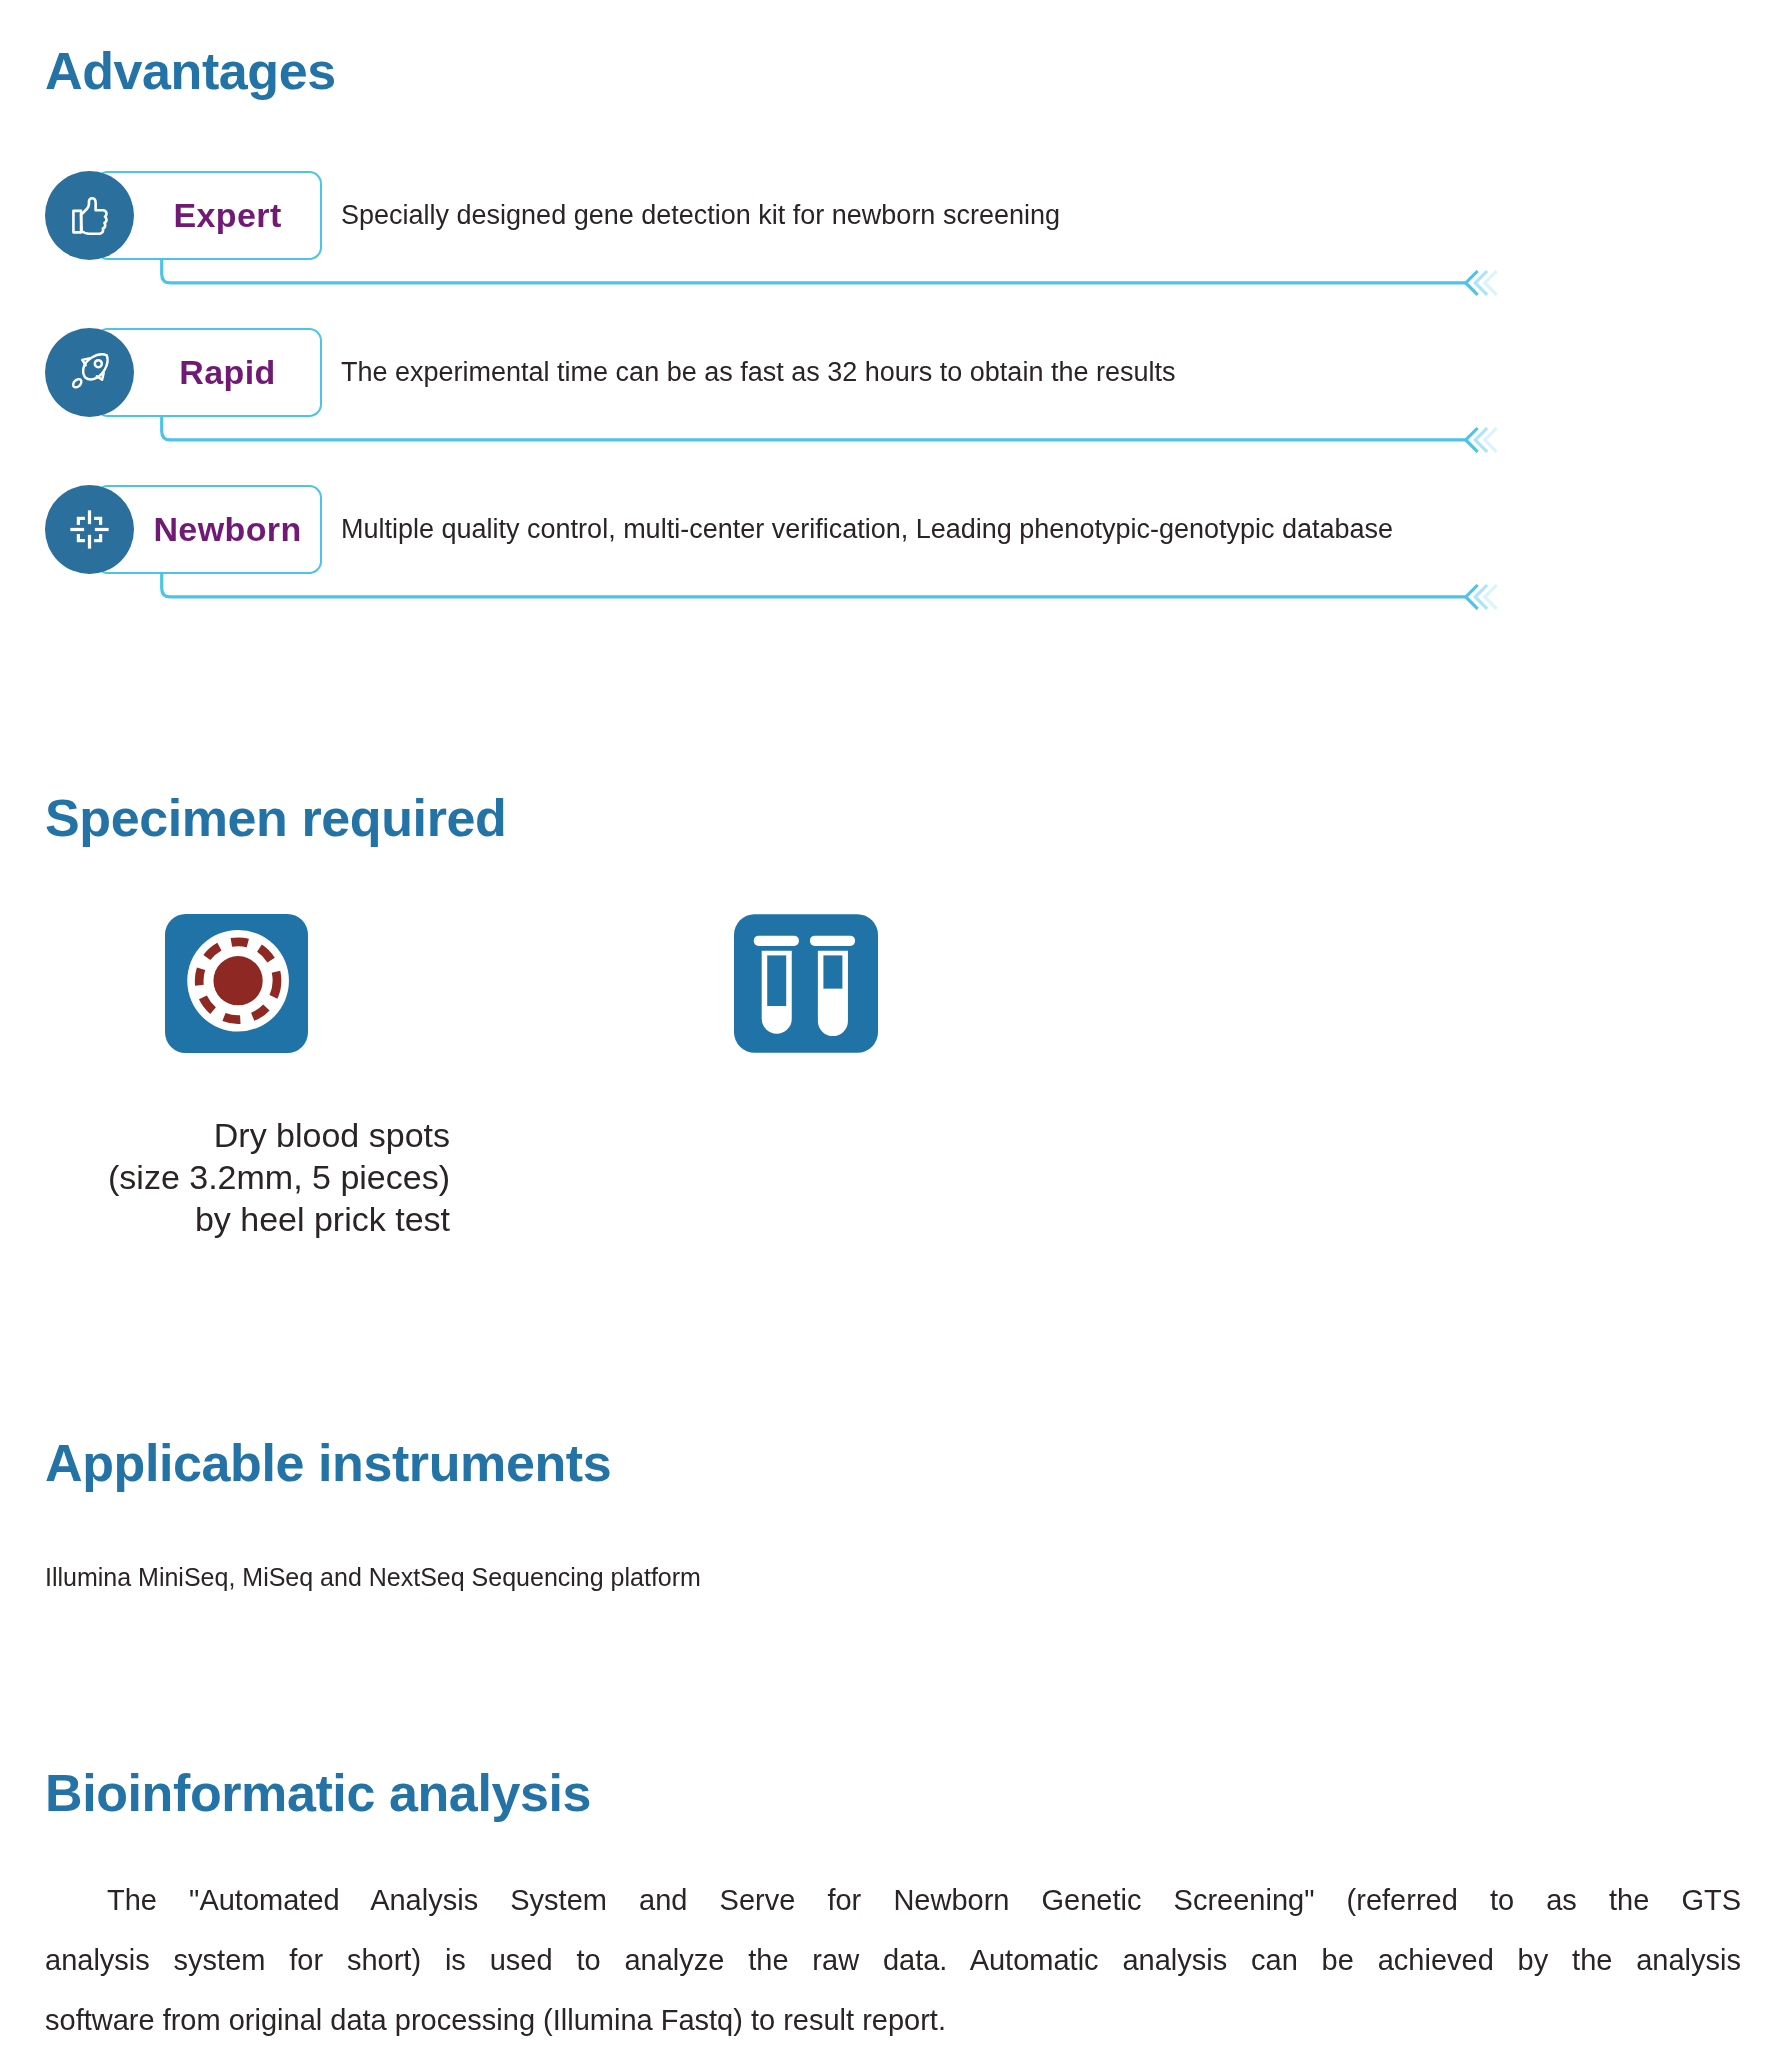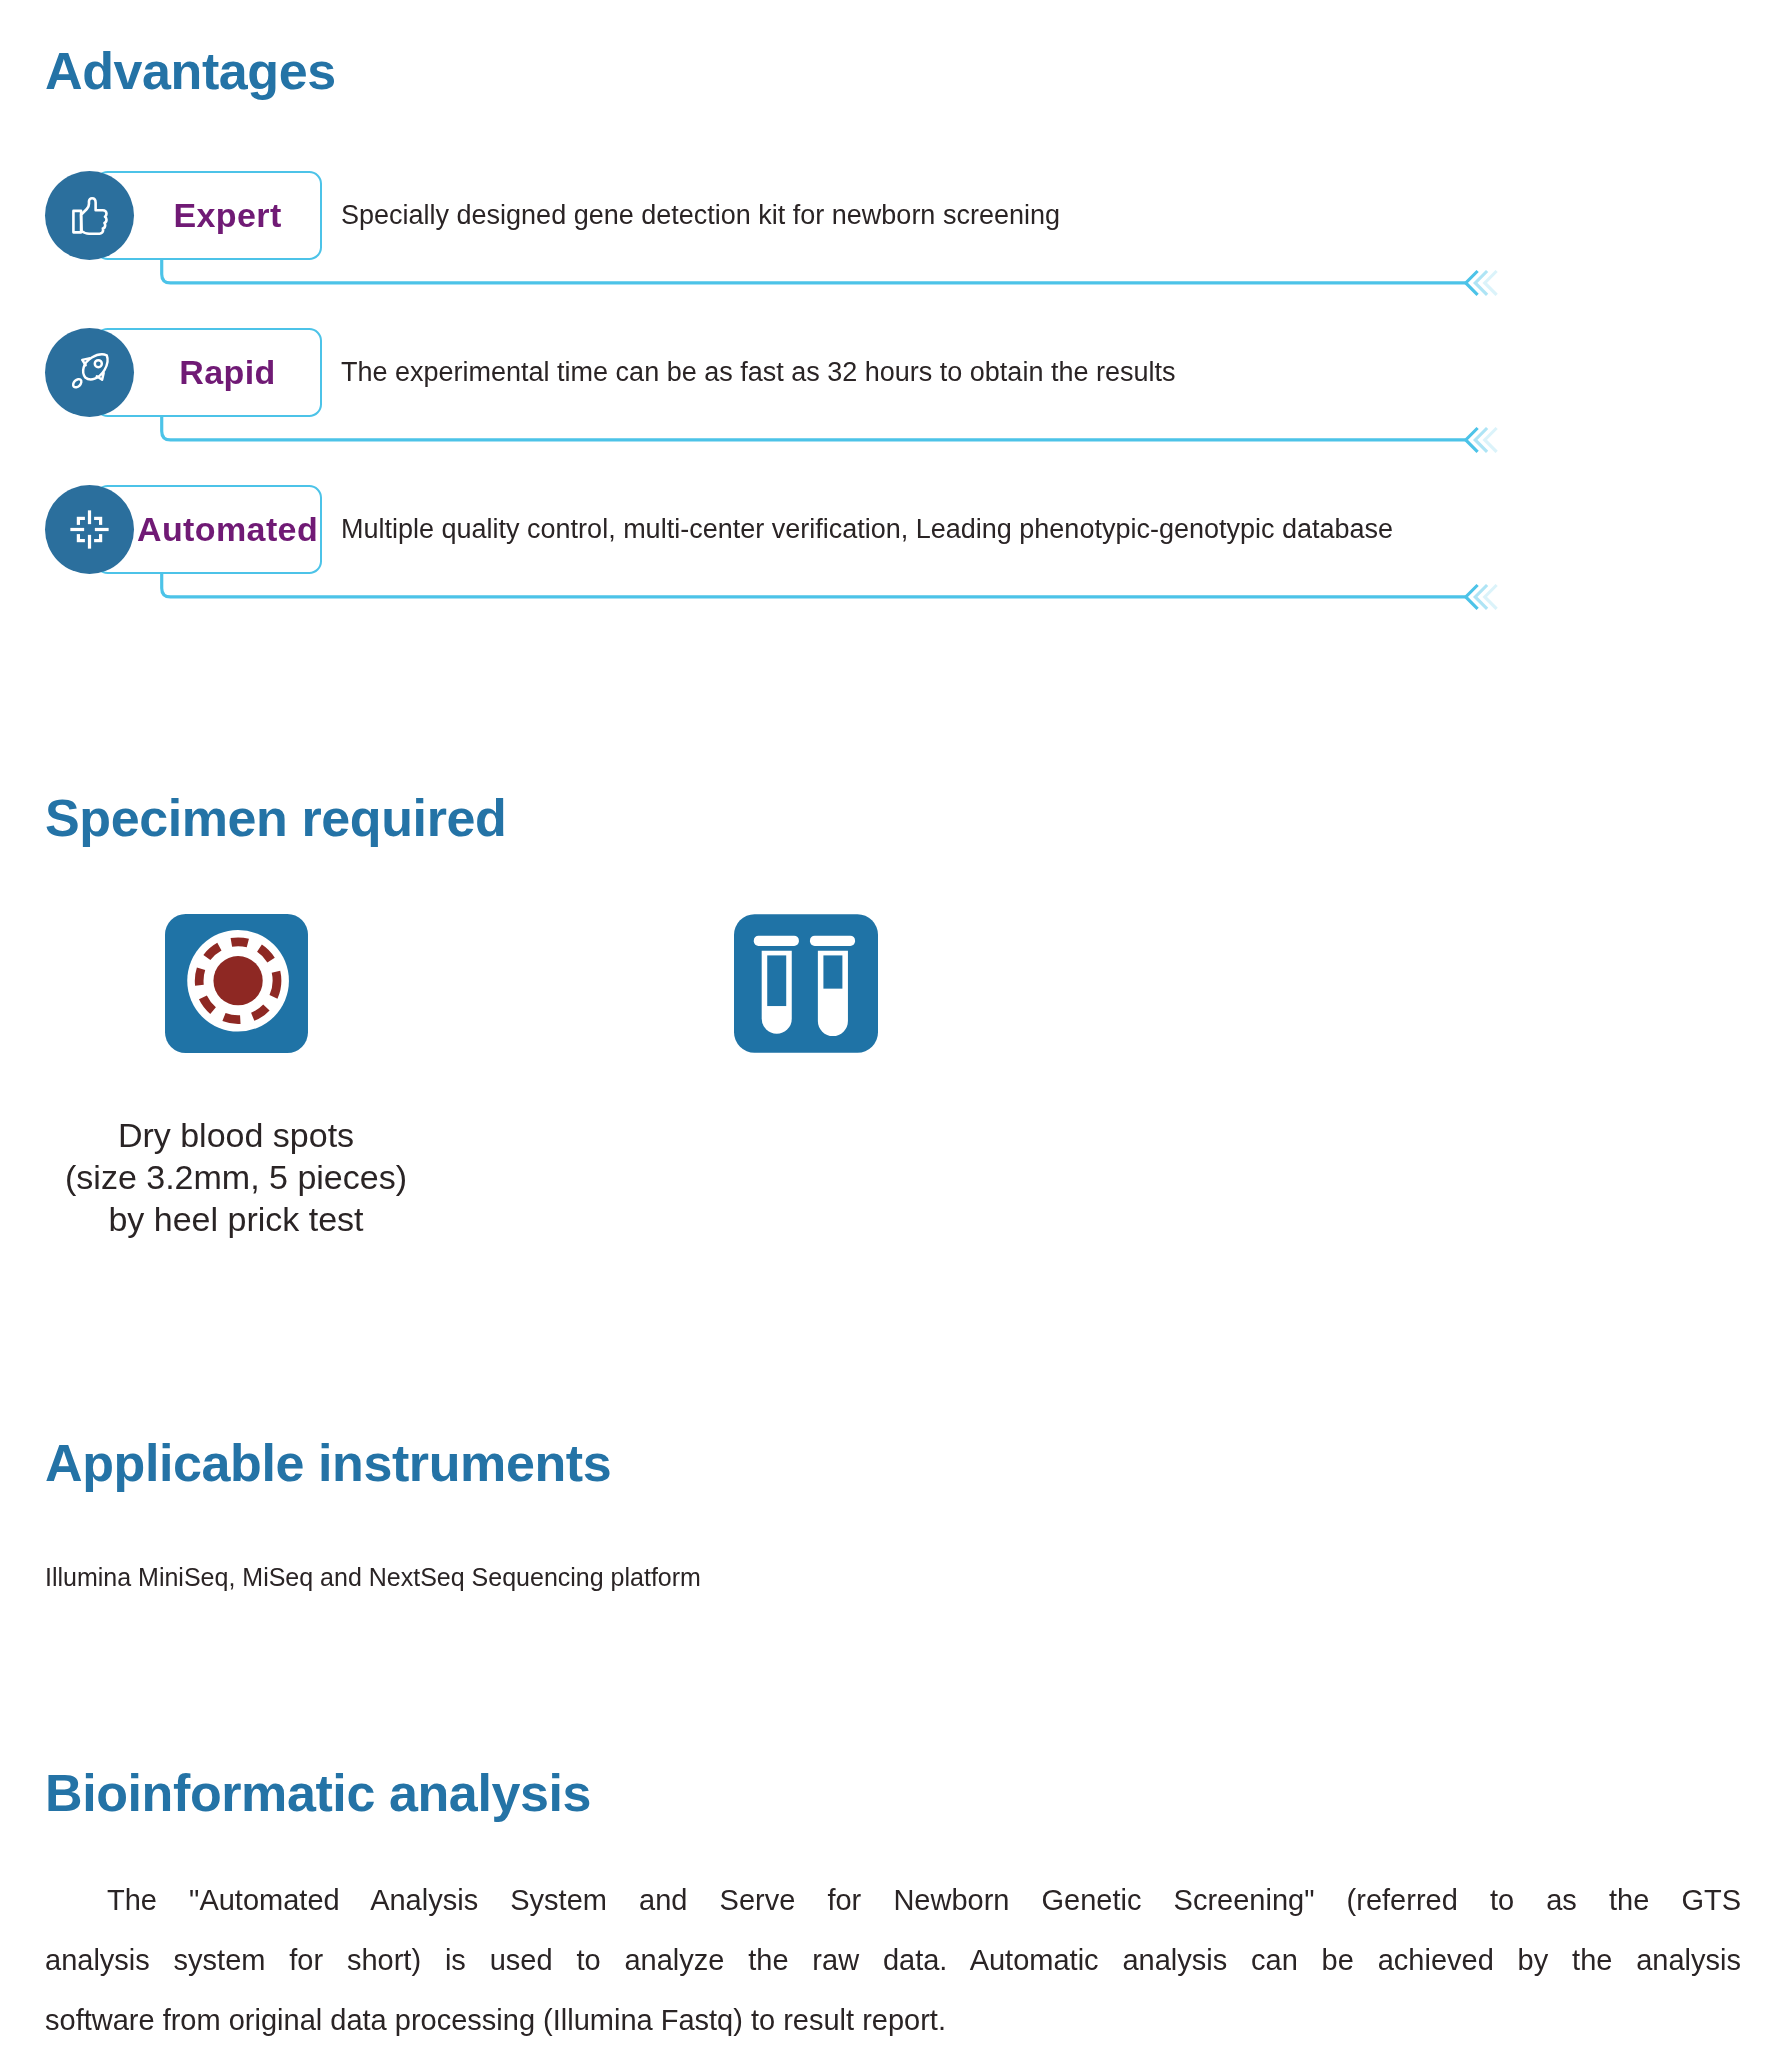--- a/index.html
+++ b/index.html
@@ -32,21 +32,21 @@
     font-size:34px; font-weight:700; color:#701a75; letter-spacing:0.4px;
   }
   .adv-desc {
     position:absolute; left:341px; top:0; height:89px; width:1347px;
     display:flex; align-items:center;
     font-size:27px; color:#2a2425; white-space:nowrap;
   }
   
   .spec-icon { position:absolute; top:914px; }
   .spec-label {
-    position:absolute; top:1114px; text-align:center;
+    position:absolute; top:1114px; text-align:right;
     font-size:34px; color:#2a2425; line-height:42px;
   }
   
   .body-line {
     position:absolute; left:45px; font-size:25px; color:#2a2425; white-space:nowrap;
   }
   .para {
     position:absolute; left:45px; top:1870px; width:1696px;
     font-size:29px; color:#2a2425; line-height:60px;
   }
@@ -111,21 +111,21 @@
   <div class="adv-row" style="top:485px">
     <svg class="connector" width="1522" height="135" viewBox="0 0 1920 170">
       <path d="M204 110 V130 Q204 141 215 141 H1849" stroke="#4cc3e8" stroke-width="4" fill="none"></path>
       <g stroke="#4cc3e8" stroke-width="4" fill="none">
         <path d="M1864 126 L1849 141 L1864 156"></path>
         <path d="M1876 126 L1861 141 L1876 156" opacity="0.45"></path>
         <path d="M1888 126 L1873 141 L1888 156" opacity="0.2"></path>
       </g>
     </svg>
     <div class="badge-rect"></div>
-    <div class="badge-label">Automated</div>
+    <div class="badge-label">Newborn</div>
     <div class="badge-circle">
       <svg width="49" height="49" viewBox="0 0 64 64">
         <rect x="17.5" y="17.5" width="29" height="29" fill="none" stroke="#ffffff" stroke-width="4.2"></rect>
         <g fill="#2b6f9d">
           <rect x="26" y="13" width="12" height="9"></rect>
             <rect x="26" y="42" width="12" height="9"></rect>
           <rect x="13" y="26" width="9" height="12"></rect>
             <rect x="42" y="26" width="9" height="12"></rect>
         </g>
         <g fill="none" stroke="#ffffff" stroke-width="4.2">

